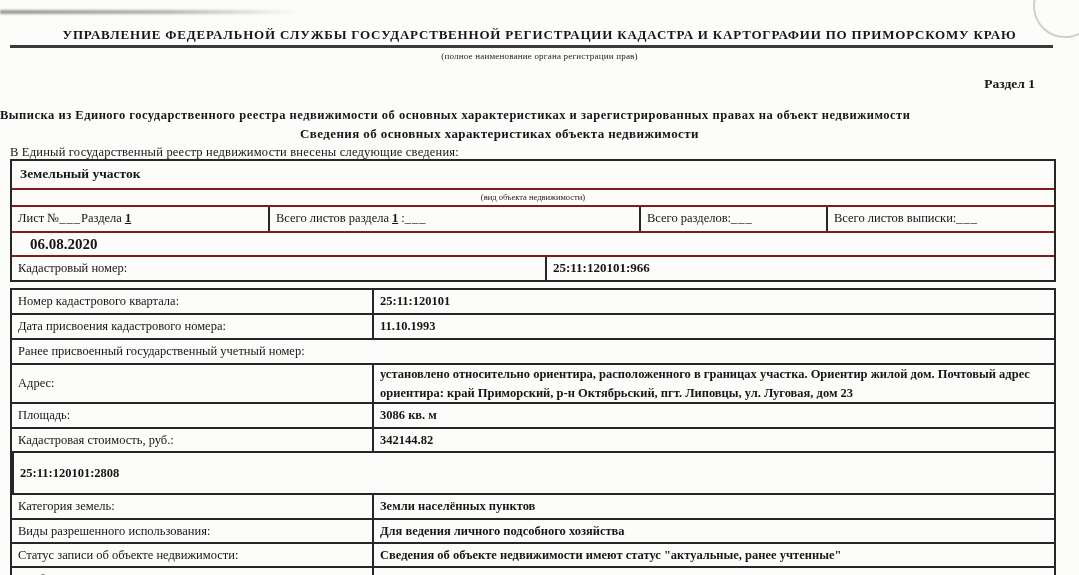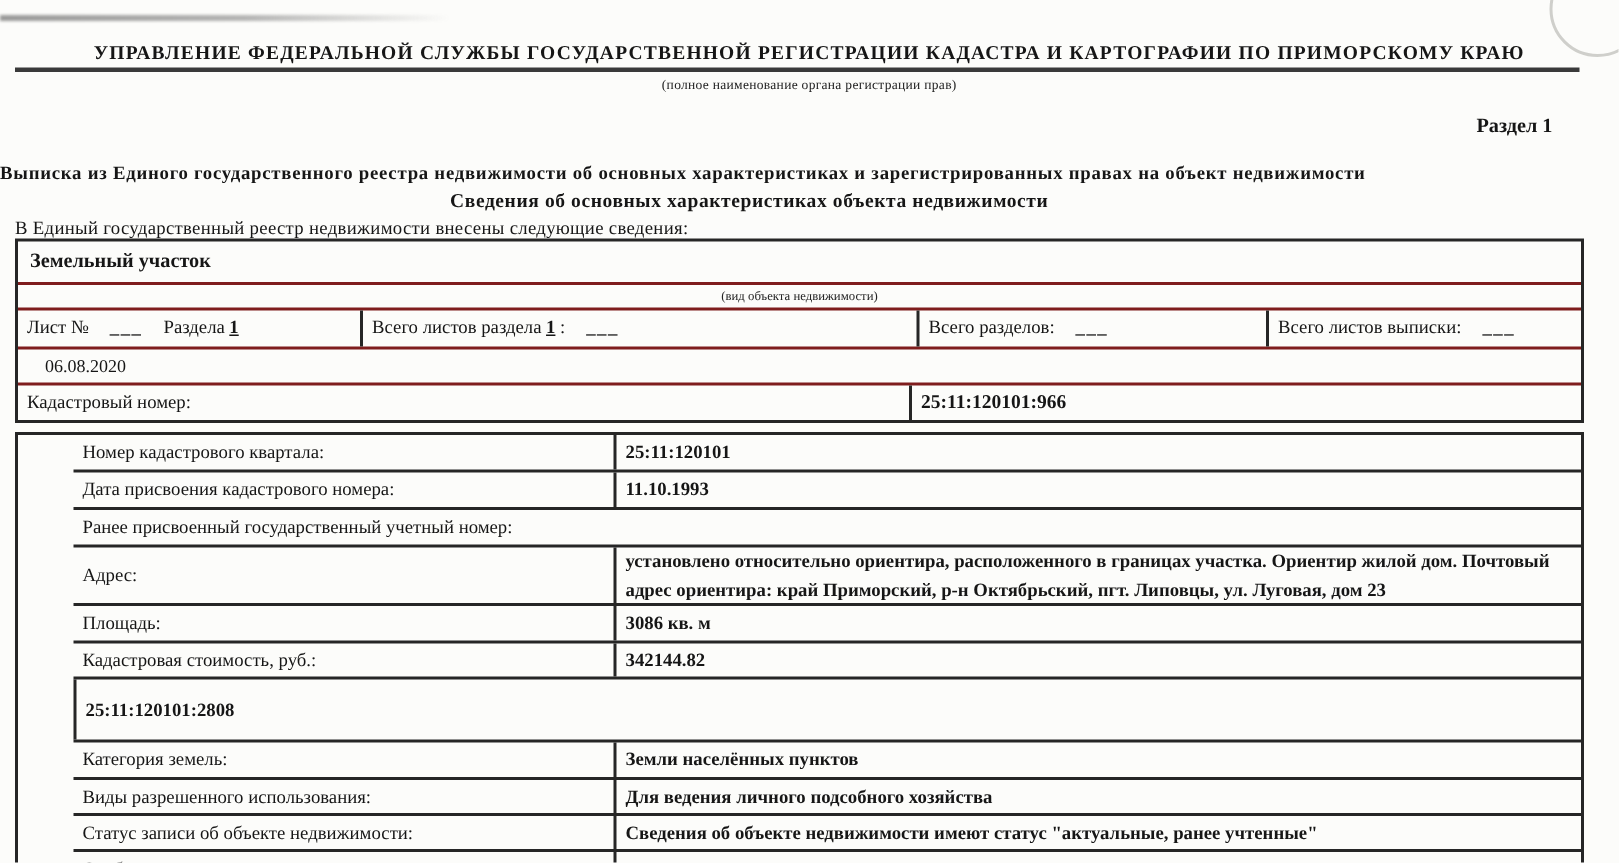--- a/index.html
+++ b/index.html
@@ -32,33 +32,33 @@
   .row{display:flex;border-top:2px solid #7f1d1d;align-items:stretch;}
   .row:first-child{border-top:none;}
   .cell{box-sizing:border-box;border-left:2px solid #262626;display:flex;align-items:center;
     font-size:12.5px;padding:1px 6px;line-height:1.25;}
   .cell:first-child{border-left:none;}
   .r-objtype{height:27px;}
   .objtype{font-weight:bold;font-size:13.5px;padding-left:8px;display:flex;align-items:center;width:100%;}
   .r-objcaption{height:15px;}
   .objcaption{width:100%;text-align:center;font-size:8.5px;display:flex;align-items:center;justify-content:center;color:#222;}
   .r-sheet{height:24px;}
-  .c-sheet1{width:228px;}
+  .c-sheet1{width:256px;}
   .c-sheet2{width:371px;}
-  .c-sheet3{width:233px;}
+  .c-sheet3{width:187px;}
   .c-sheet4{flex:1;}
   .r-date{height:22px;}
-  .datecell{font-weight:normal;padding-left:18px;display:flex;align-items:center;width:100%;font-size:12px;}
+  .datecell{font-weight:bold;padding-left:18px;display:flex;align-items:center;width:100%;font-size:15px;}
   .r-cadnum{height:23px;}
-  .c-cadlabel{width:594px;}
+  .c-cadlabel{width:533px;}
   .c-cadvalue{flex:1;font-weight:bold;font-size:13px;}
   .num{font-weight:bold;text-decoration:underline;margin:0 3px;}
-  .blank{letter-spacing:1px;margin:0 14px;font-weight:bold;}
+  .blank{letter-spacing:1px;margin:0 0;}
   
-  .drow{display:flex;border-top:2px solid #262626;align-items:stretch;margin-left:37px;}
+  .drow{display:flex;border-top:2px solid #262626;align-items:stretch;}
   .drow:first-child{border-top:none;}
   .dlabel{width:360px;box-sizing:border-box;padding:1px 8px 1px 6px;display:flex;align-items:center;
     font-size:12.5px;line-height:1.3;}
   .dvalue{flex:1;box-sizing:border-box;border-left:2px solid #262626;padding:1px 6px;
     display:flex;align-items:center;font-size:12.5px;line-height:1.45;font-weight:bold;}
   .h23{height:23px;} .h22{height:22px;} .h37{height:37px;} .h40{height:40px;}
 </style>
 </head>
 <body>
 

